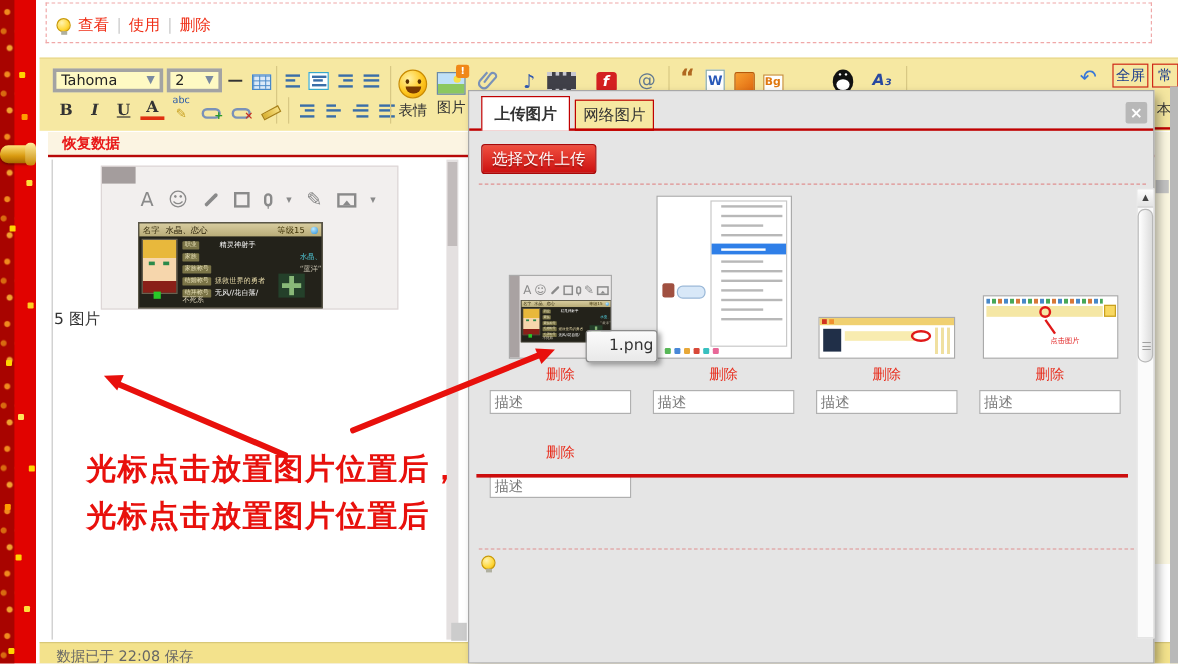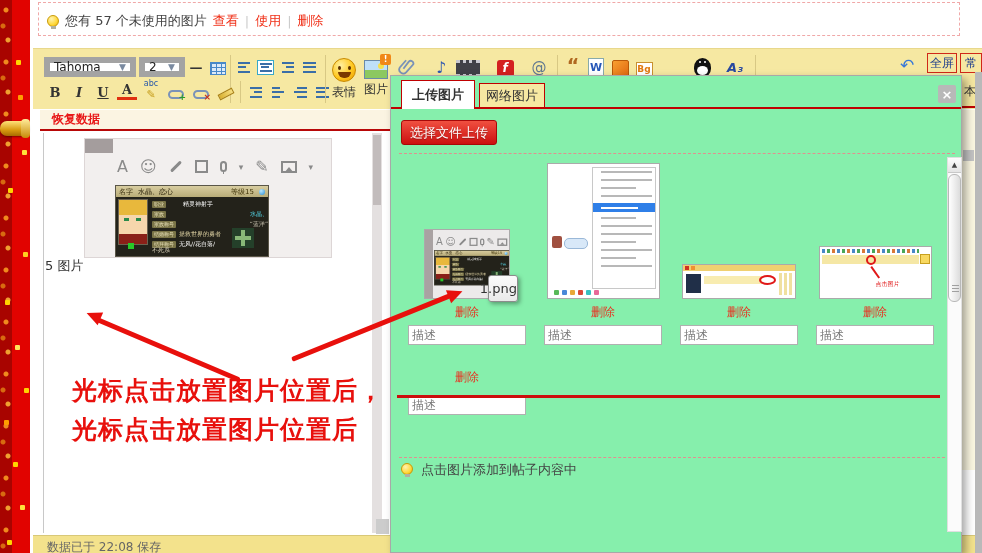--- a/index.html
+++ b/index.html
@@ -30,21 +30,21 @@
   .topbar { left:38px; top:2px; width:922px; height:34px; border:1px dashed #f0a8a8; background:#fff; z-index:2; }
   .bulb { width:12px; height:12px; border-radius:50%;
     background:radial-gradient(circle at 35% 30%, #fff3b0, #ffd83a 60%, #e8a800); border:1px solid #c99a08; }
   .bulb::after { content:""; position:absolute; left:3px; bottom:-3px; width:5px; height:3px; background:#b0b0a0; }
   .topbar-row { position:absolute; left:8px; top:9px; display:flex; align-items:center; gap:6px; font-size:13px; color:#444; }
   .rlink { color:#f03018; cursor:pointer; }
   .pipe { color:#ccc; }
 
   
   .toolbar { left:33px; top:48px; width:949px; height:61px; background:#f6e8a2; border-top:1px solid #e8d88c; z-index:2; }
-  .select { position:absolute; height:20px; background:#ffffff; border:6px solid #a3a3a3; font-size:12px; color:#222;
+  .select { position:absolute; height:20px; background:#fef9c3; border:3px solid #a3a3a3; font-size:12px; color:#222;
     display:flex; align-items:center; padding:0 4px; justify-content:space-between; }
   .sel-arrow { color:#7a8aa0; font-size:9px; }
   .tbico { position:absolute; width:20px; height:20px; display:flex; align-items:center; justify-content:center;
     font-size:13px; color:#333; cursor:pointer; }
   .vsep { position:absolute; top:6px; width:1px; height:48px; background:#d8c884; }
   .alignico { width:17px; height:15px; display:flex; flex-direction:column; justify-content:space-between; padding:2px; }
   .alignico i { display:block; height:2px; background:#3a6ea8; }
   .alignico.sel { border:1px solid #38a8c8; background:#fff; }
   .bigico { position:absolute; display:flex; flex-direction:column; align-items:center; cursor:pointer; }
   .smiley { width:24px; height:24px; border-radius:50%;
@@ -134,21 +134,21 @@
   .ed-caption { left:45px; top:257px; font-size:13px; color:#333; z-index:2; }
 
   
   .anno { z-index:60; pointer-events:none; }
   .a-line { position:absolute; height:5px; background:#e8100c; transform-origin:0 50%; border-radius:2px; }
   .a-head { position:absolute; width:0; height:0; }
   .a-text { position:absolute; color:#e8100c; font-size:25px; font-weight:bold; letter-spacing:1px; white-space:nowrap; }
   .a-hline { position:absolute; left:397px; top:354px; width:543px; height:3px; background:#cc0d0d; }
 
   
-  .dialog { left:390px; top:75px; width:572px; height:478px; background:#86efac; border:1px solid #a8a8a8;
+  .dialog { left:390px; top:75px; width:572px; height:478px; background:#e5e5e5; border:1px solid #a8a8a8;
     box-shadow:4px 4px 8px rgba(0,0,0,.35); z-index:10; }
   .tab { position:absolute; font-size:13px; color:#333; display:flex; align-items:center; justify-content:center; cursor:pointer; }
   .tab.active { left:10px; top:4px; width:74px; height:29px; background:#fff; border:1px solid #c00000; border-bottom:none; font-weight:bold; z-index:2; }
   .tab.idle { left:88px; top:7px; width:66px; height:26px; background:#f6e8a2; border:1px solid #c00000; }
   .tabline { position:absolute; left:0; top:31px; width:570px; height:2px; background:#c00000; }
   .dlg-close { position:absolute; left:547px; top:9px; width:18px; height:18px; background:#b8b8b8; border-radius:2px;
     color:#fff; font-weight:bold; font-size:13px; display:flex; align-items:center; justify-content:center; cursor:pointer; }
   .upload-btn { position:absolute; left:10px; top:44px; width:96px; height:25px; border:1px solid #a80808; border-radius:3px;
     background:linear-gradient(180deg,#f05040,#cc1010); color:#fff; font-size:13px; display:flex; align-items:center;
     justify-content:center; cursor:pointer; text-shadow:0 1px 1px rgba(0,0,0,.3); }
@@ -196,23 +196,23 @@
   .t5-btn { position:absolute; left:5px; top:12px; width:26px; height:7px; background:#d42020; }
   .t5-ellipse { position:absolute; left:1px; top:8px; width:36px; height:15px; border:2px solid #101010; border-radius:50%; }
   .t5-dash { position:absolute; left:42px; top:15px; width:12px; height:2px; background:#303030; }
   .t5-note { position:absolute; left:57px; top:11px; font-size:7px; font-weight:bold; color:#e01010; white-space:nowrap; }
   .t5-l1 { position:absolute; left:5px; top:25px; width:62px; height:2px; background:#c8b890; }
   .t5-l2 { position:absolute; left:5px; top:30px; width:84px; height:2px; background:#d8d8d8; }
   .t5-foot { position:absolute; left:1px; bottom:1px; right:1px; height:9px; background:#f2df8d; }
   .t5-ok { position:absolute; right:3px; bottom:2px; width:9px; height:6px; background:#c00000; }
   .t5-x { position:absolute; right:2px; top:2px; width:5px; height:5px; background:#c0c0c0; }
 
-  .tooltip { position:absolute; left:97px; top:199px; width:30px; height:27px; background:linear-gradient(180deg,#fbfbfb,#e9e9e9);
+  .tooltip { position:absolute; left:97px; top:199px; width:60px; height:27px; background:linear-gradient(180deg,#fbfbfb,#e9e9e9);
     border:1px solid #8c8c8c; border-radius:3px; box-shadow:2px 2px 4px rgba(0,0,0,.35); font-size:13px; color:#333;
-    display:flex; align-items:center; justify-content:flex-end; z-index:30;padding-left:16px; }
+    display:flex; align-items:center; justify-content:center; z-index:30;padding-left:16px; }
 
   
   .dsb { position:absolute; left:556px; top:81px; width:15px; height:375px; background:#fbfbfb; border:1px solid #e0e0e0; }
   .dsb-up { position:absolute; left:0; top:0; width:13px; height:15px; background:linear-gradient(180deg,#fdfdfd,#e4e4e4);
     border-bottom:1px solid #c8c8c8; color:#444; font-size:7px; display:flex; align-items:center; justify-content:center; cursor:pointer; }
   .dsb-thumb { position:absolute; left:0; top:16px; width:13px; height:128px; border:1px solid #b8b8b8; border-radius:6px;
     background:linear-gradient(90deg,#fff,#dcdcdc); cursor:pointer; }
   .dsb-grip { position:absolute; left:3px; bottom:8px; width:7px; height:8px;
     background:repeating-linear-gradient(180deg,#a0a0a0 0 1px,transparent 1px 3px); }
 
@@ -236,21 +236,20 @@
 <div class="abs left-strip">
   <div class="abs left-pattern"></div>
   <div class="abs speck"></div>
   <div class="abs gold-bar"></div>
   <div class="abs gold-knob"></div>
 </div>
 
 <div class="abs topbar">
   <div class="topbar-row">
     <span class="bulb" style="position:relative"></span>
-    <span>您有 57 个未使用的图片</span>
     <span class="rlink">查看</span>
     <span class="pipe">|</span>
     <span class="rlink">使用</span>
     <span class="pipe">|</span>
     <span class="rlink">删除</span>
   </div>
 </div>
 
 <div class="abs toolbar">
   <div class="select" style="left:11px;top:8px;width:92px;">
@@ -629,21 +628,20 @@
   <div class="dsb">
     <div class="dsb-up">
         <span>▲</span>
       </div>
     <div class="dsb-thumb">
         <span class="dsb-grip"></span>
       </div>
   </div>
 
   <span class="bulb abs" style="left:10px;top:387px;"></span>
-  <div class="tip1"><span>点击图片添加到帖子内容中</span></div>
 
 </div>
 
 <div class="abs anno" style="left:0;top:0;width:982px;height:553px;margin-top:41px;">
   <div class="a-line" style="left:97px;top:276px;width:155px;transform:rotate(23deg);"></div>
   <div class="a-head" style="left:86px;top:268px;border-top:7px solid transparent;border-bottom:7px solid transparent;border-right:15px solid #e8100c;transform:rotate(23deg);"></div>
   <div class="a-line" style="left:292px;top:316px;width:170px;transform:rotate(-22deg);"></div>
   <div class="a-head" style="left:448px;top:246px;border-top:7px solid transparent;border-bottom:7px solid transparent;border-left:15px solid #e8100c;transform:rotate(-22deg);"></div>
   <div class="a-hline"></div>
   <div class="a-text" style="left:72px;top:333px;">光标点击放置图片位置后，</div>

